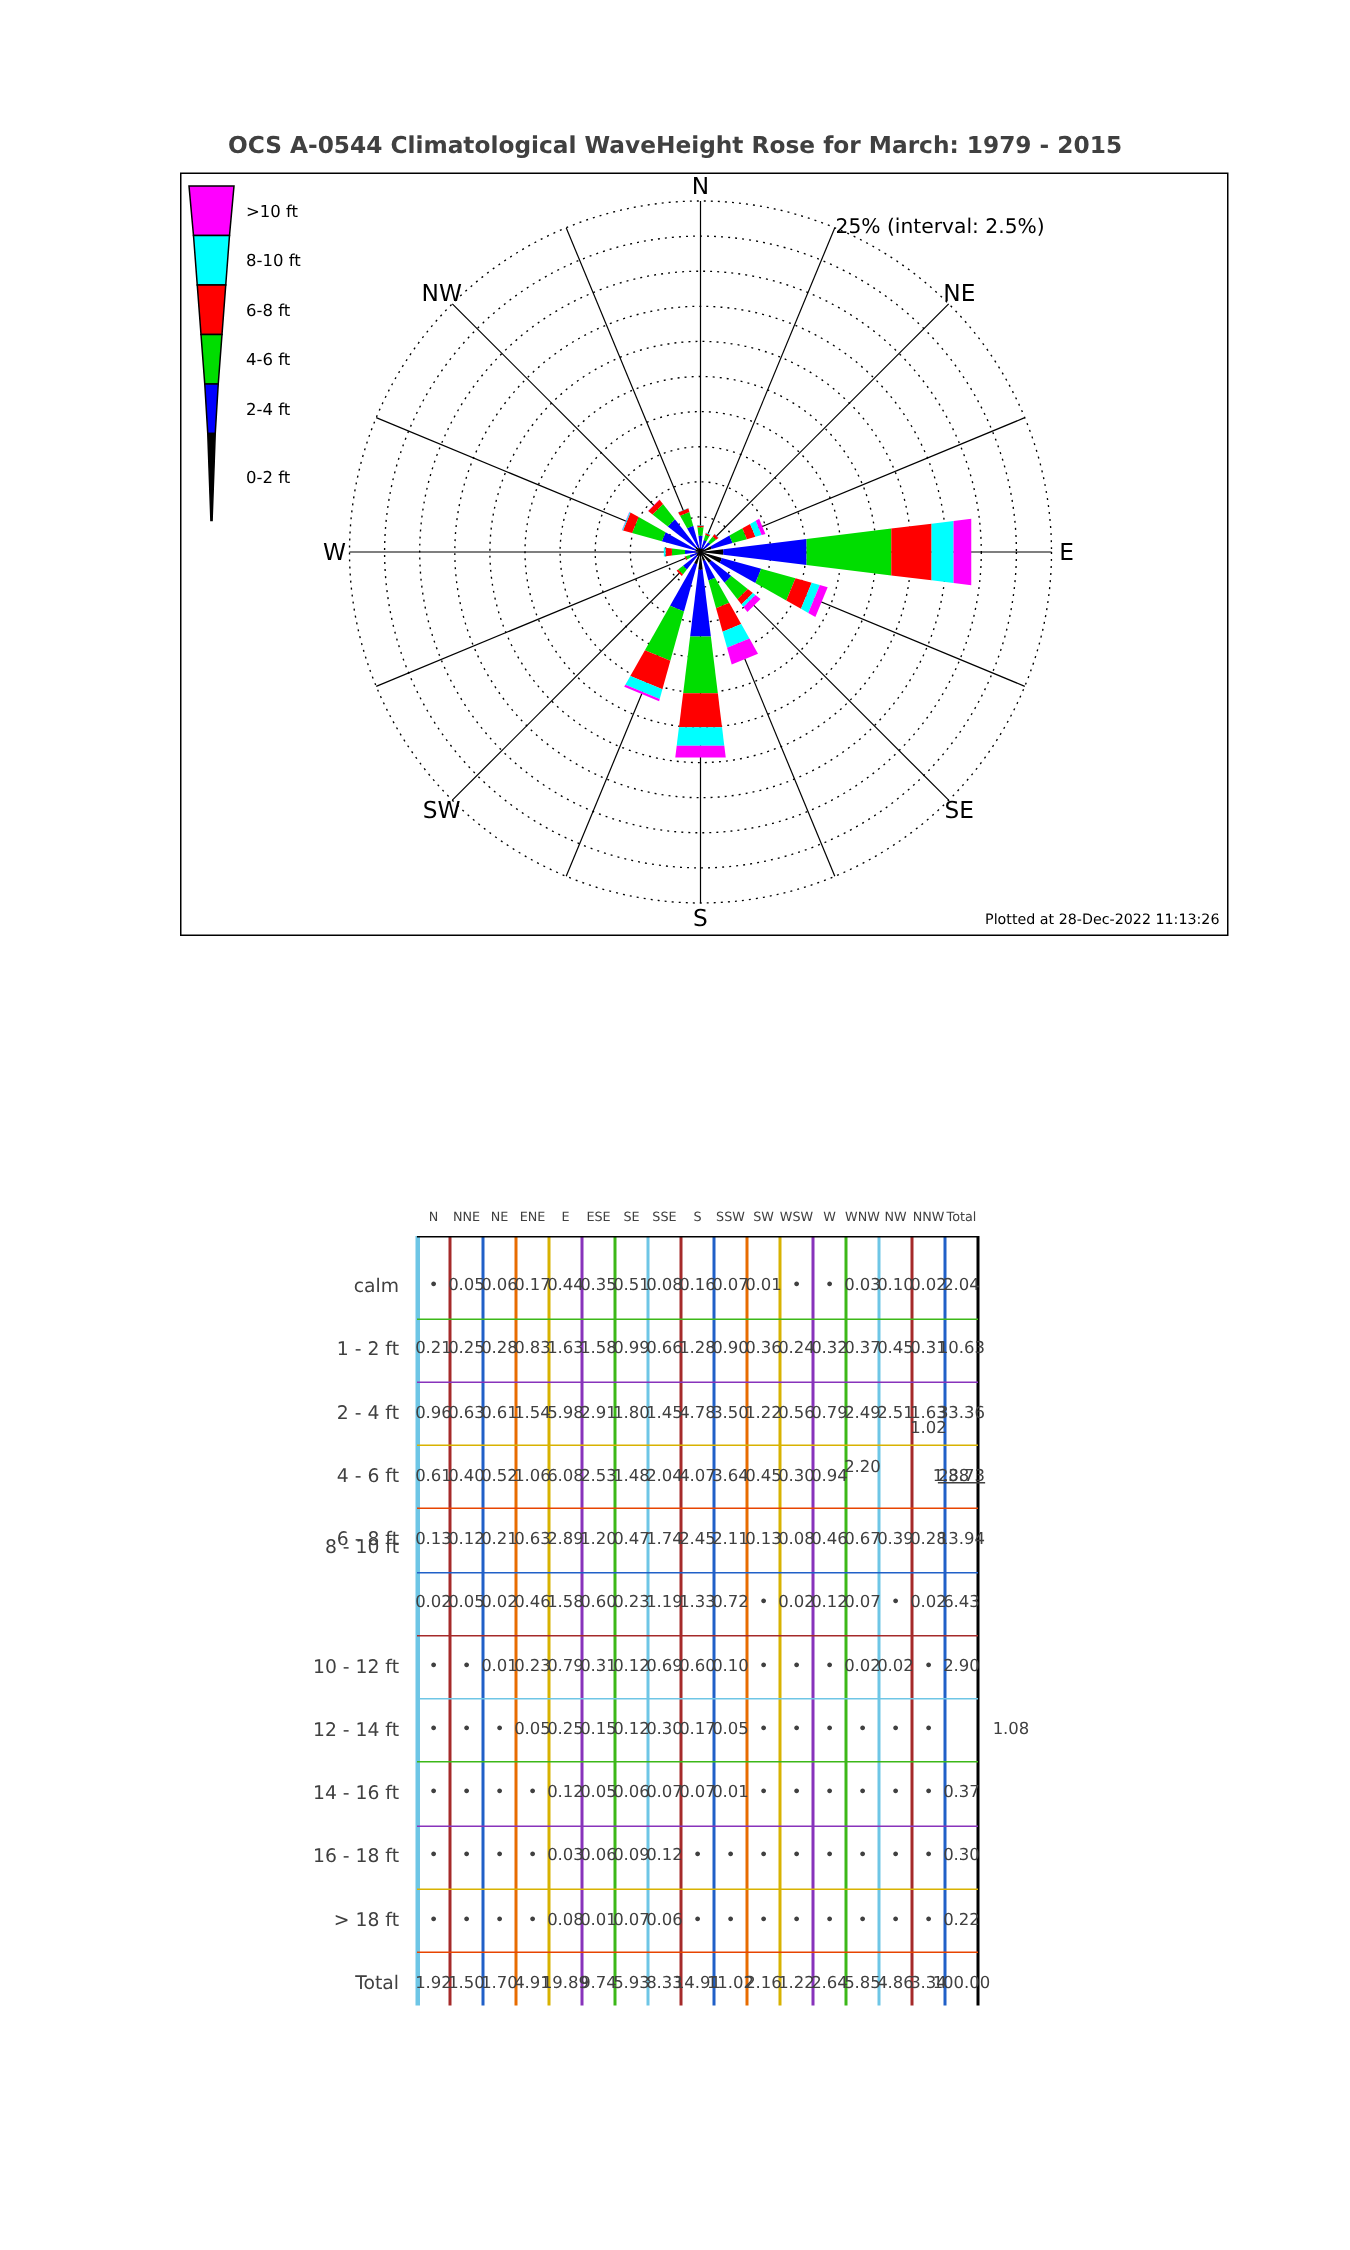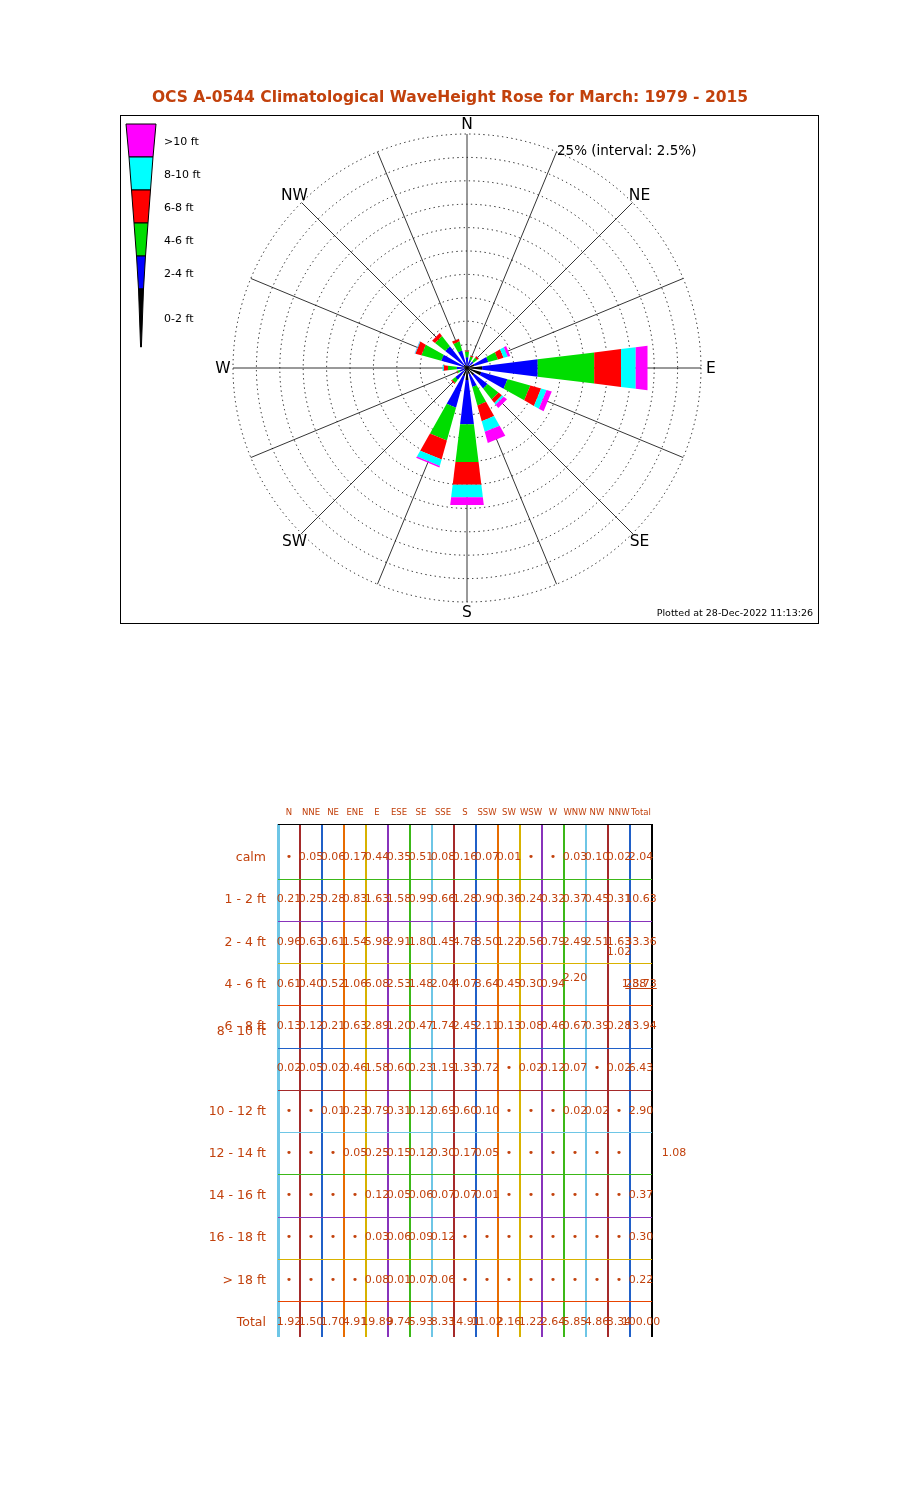--- a/index.html
+++ b/index.html
@@ -1,17 +1,17 @@
 <!DOCTYPE html>
 <html><head>
 <meta charset="utf-8">
 <style>
   html,body{margin:0;padding:0;background:#fff;}
   #app{position:relative;width:900px;height:1500px;background:#ffffff;
-       font-family:"DejaVu Sans", sans-serif;color:#c2410c;overflow:hidden;}
+       font-family:"DejaVu Sans", sans-serif;color:#404040;overflow:hidden;}
   #main-title{position:absolute;top:88px;left:0;width:900px;text-align:center;
        font-weight:bold;font-size:15.5px;}
   #rose-panel{position:absolute;left:120px;top:115px;width:699px;height:509px;
        border:1.5px solid #000;box-sizing:border-box;}
   #rose-svg{position:absolute;left:0;top:0;}
   #table-title{position:absolute;top:789px;left:0;width:900px;text-align:center;
        font-weight:bold;font-size:19px;}
   #table-layer{position:absolute;left:0;top:0;width:900px;height:1500px;pointer-events:none;}
   .tcell{position:absolute;transform:translateX(-50%);font-size:11px;line-height:14px;white-space:nowrap;}
   .thead{position:absolute;transform:translateX(-50%);font-size:8.5px;line-height:11px;white-space:nowrap;}

